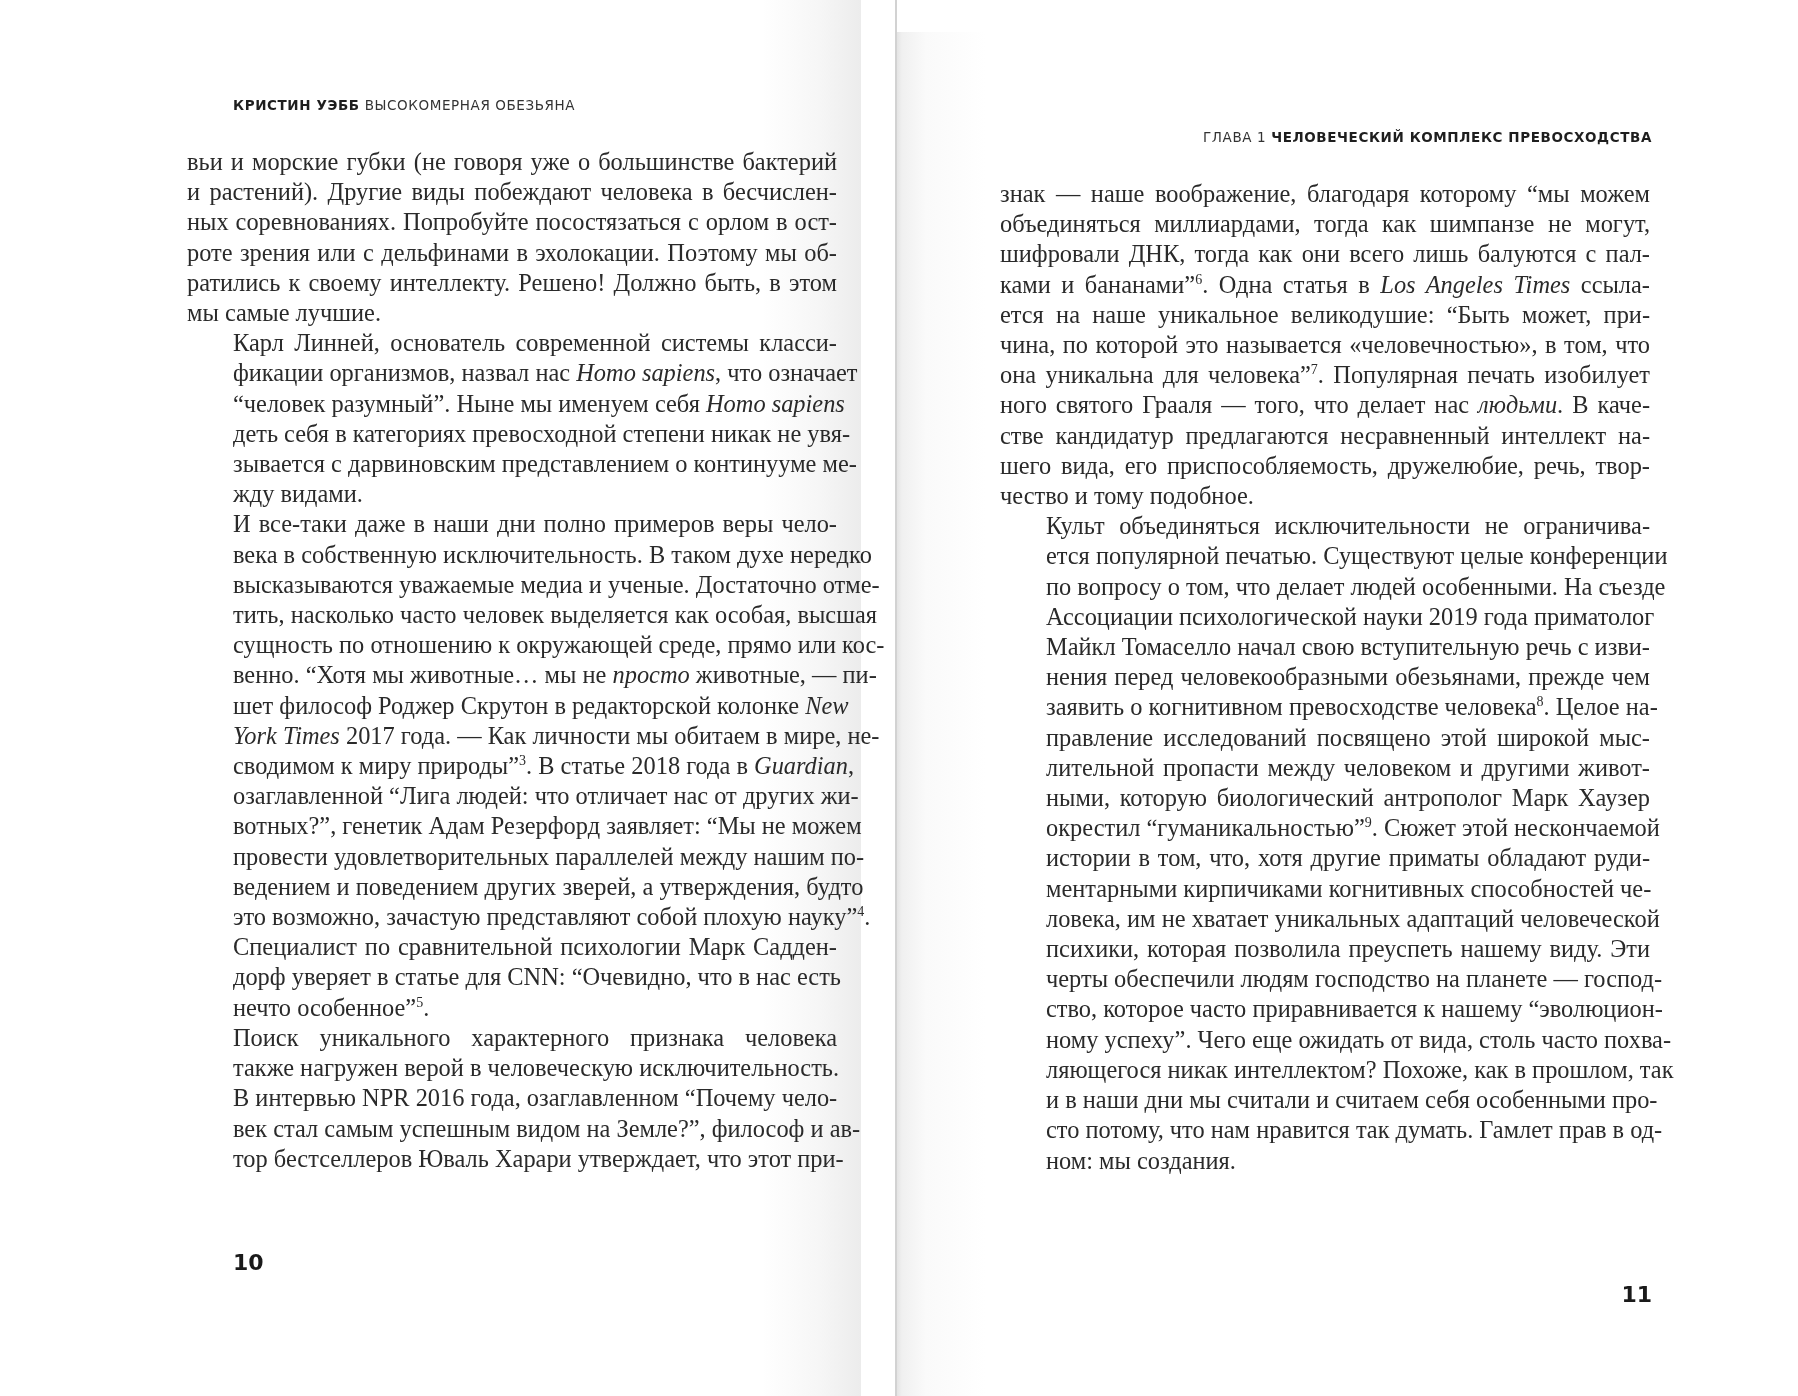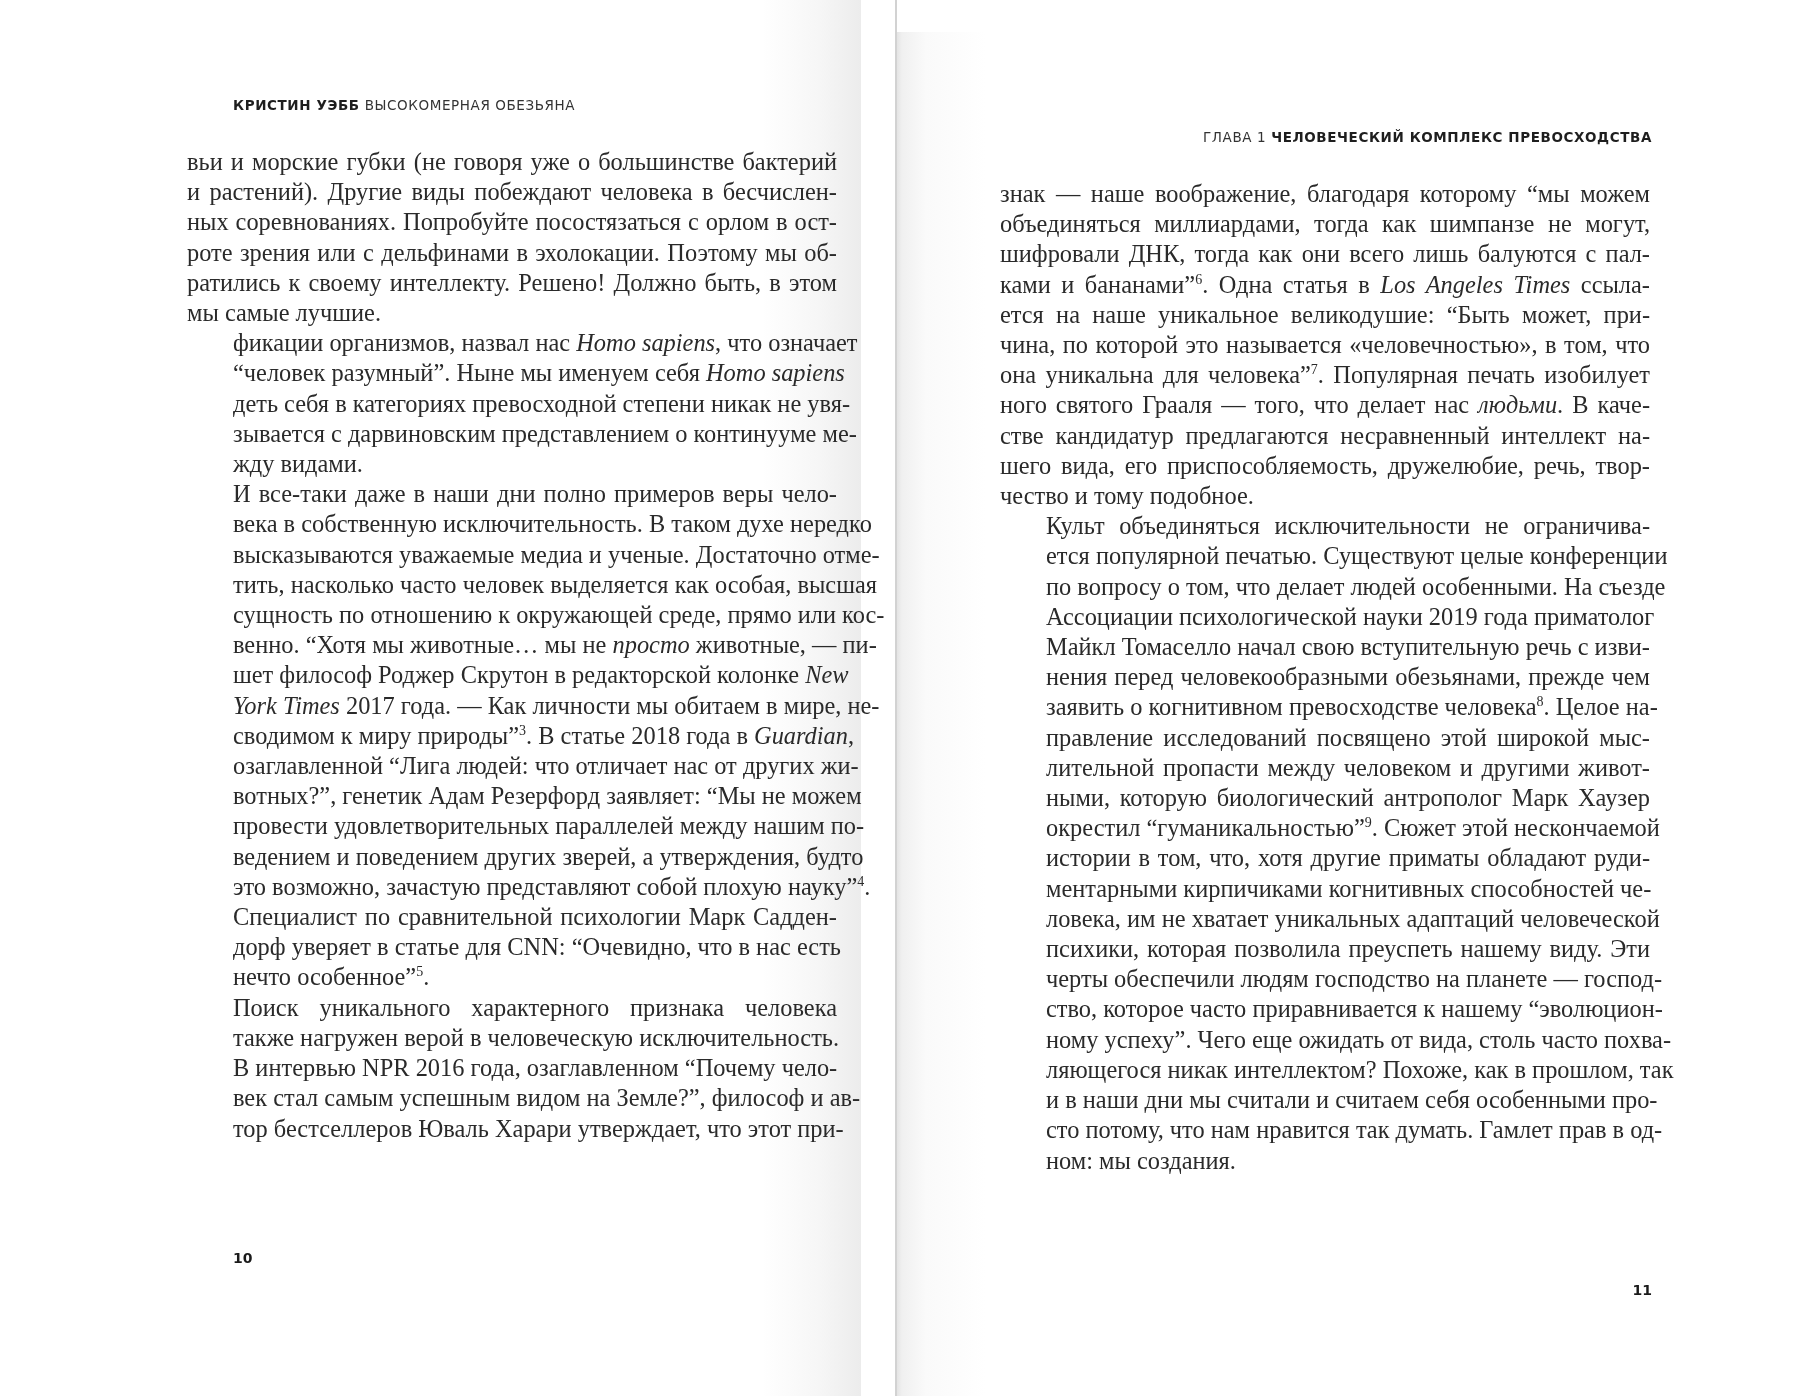--- a/index.html
+++ b/index.html
@@ -32,21 +32,21 @@
   .right .text { left: 104px; width: 650px; }
   .text p { margin: 0; text-indent: 0; }
   .text p.indent { text-indent: 46px; }
   .text .ln { display: block; text-align-last: justify; white-space: nowrap; }
   .text .ln.last { text-align-last: left; }
   .text i { font-style: italic; }
   .text sup { font-size: 14px; line-height: 0; vertical-align: 9px; }
 
   .folio {
     position: absolute; top: 1250px; font-family: "DejaVu Sans", "Liberation Sans", sans-serif;
-    font-weight: 700; font-size: 14px; color: #1a1a1a;
+    font-weight: 700; font-size: 22px; color: #1a1a1a;
   }
   .left .folio { left: 196px; }
   .right .folio { right: 146px; }
 </style>
 </head>
 <body>
 
 <div class="spread">
 
   <div class="page left">
@@ -57,20 +57,21 @@
     <div class="text">
         <p>
           <span class="ln">вьи и морские губки (не говоря уже о большинстве бактерий</span>
           <span class="ln">и растений). Другие виды побеждают человека в бесчислен-</span>
           <span class="ln">ных соревнованиях. Попробуйте посостязаться с орлом в ост-</span>
           <span class="ln">роте зрения или с дельфинами в эхолокации. Поэтому мы об-</span>
           <span class="ln">ратились к своему интеллекту. Решено! Должно быть, в этом</span>
           <span class="ln last">мы самые лучшие.</span>
         </p>
         <p class="indent">
+          <span class="ln" style="text-indent: 46px;">Карл Линней, основатель современной системы класси-</span>
           <span class="ln">фикации организмов, назвал нас <i>Homo sapiens</i>, что означает</span>
           <span class="ln">“человек разумный”. Ныне мы именуем себя <i>Homo sapiens</i></span>
           <span class="ln">деть себя в категориях превосходной степени никак не увя-</span>
           <span class="ln">зывается с дарвиновским представлением о континууме ме-</span>
           <span class="ln last">жду видами.</span>
         </p>
         <p class="indent">
           <span class="ln" style="text-indent: 46px;">И все-таки даже в наши дни полно примеров веры чело-</span>
           <span class="ln">века в собственную исключительность. В таком духе нередко</span>
           <span class="ln">высказываются уважаемые медиа и ученые. Достаточно отме-</span>

